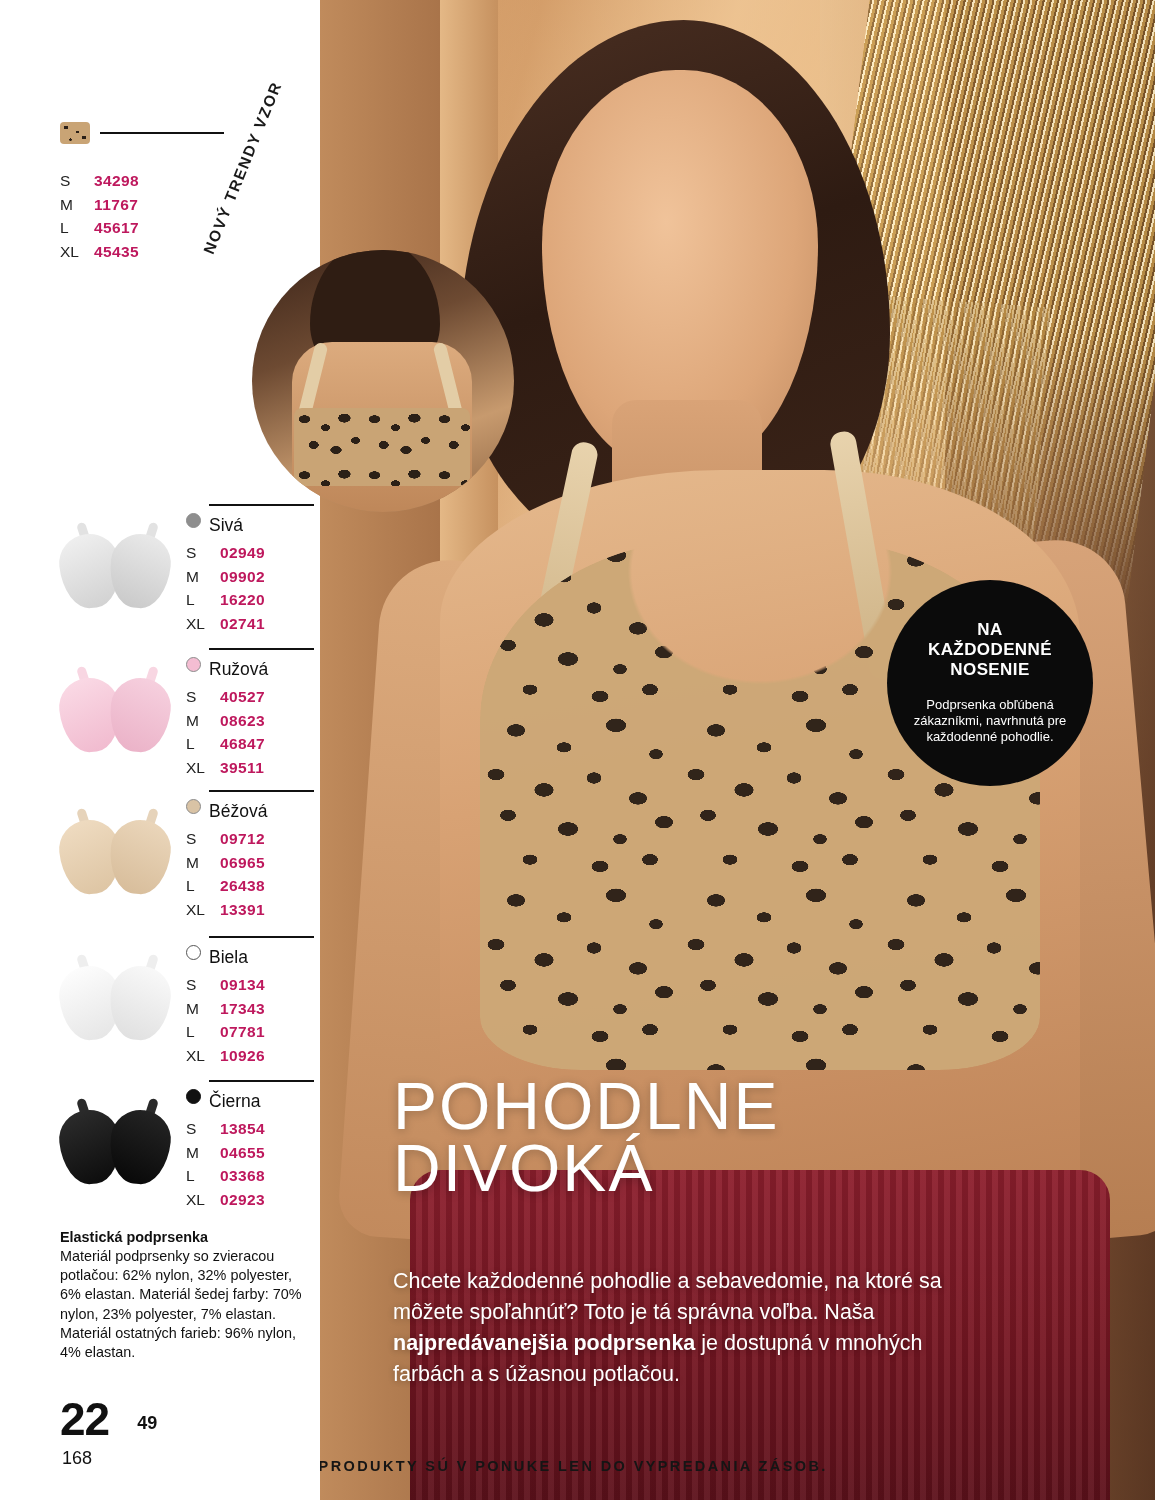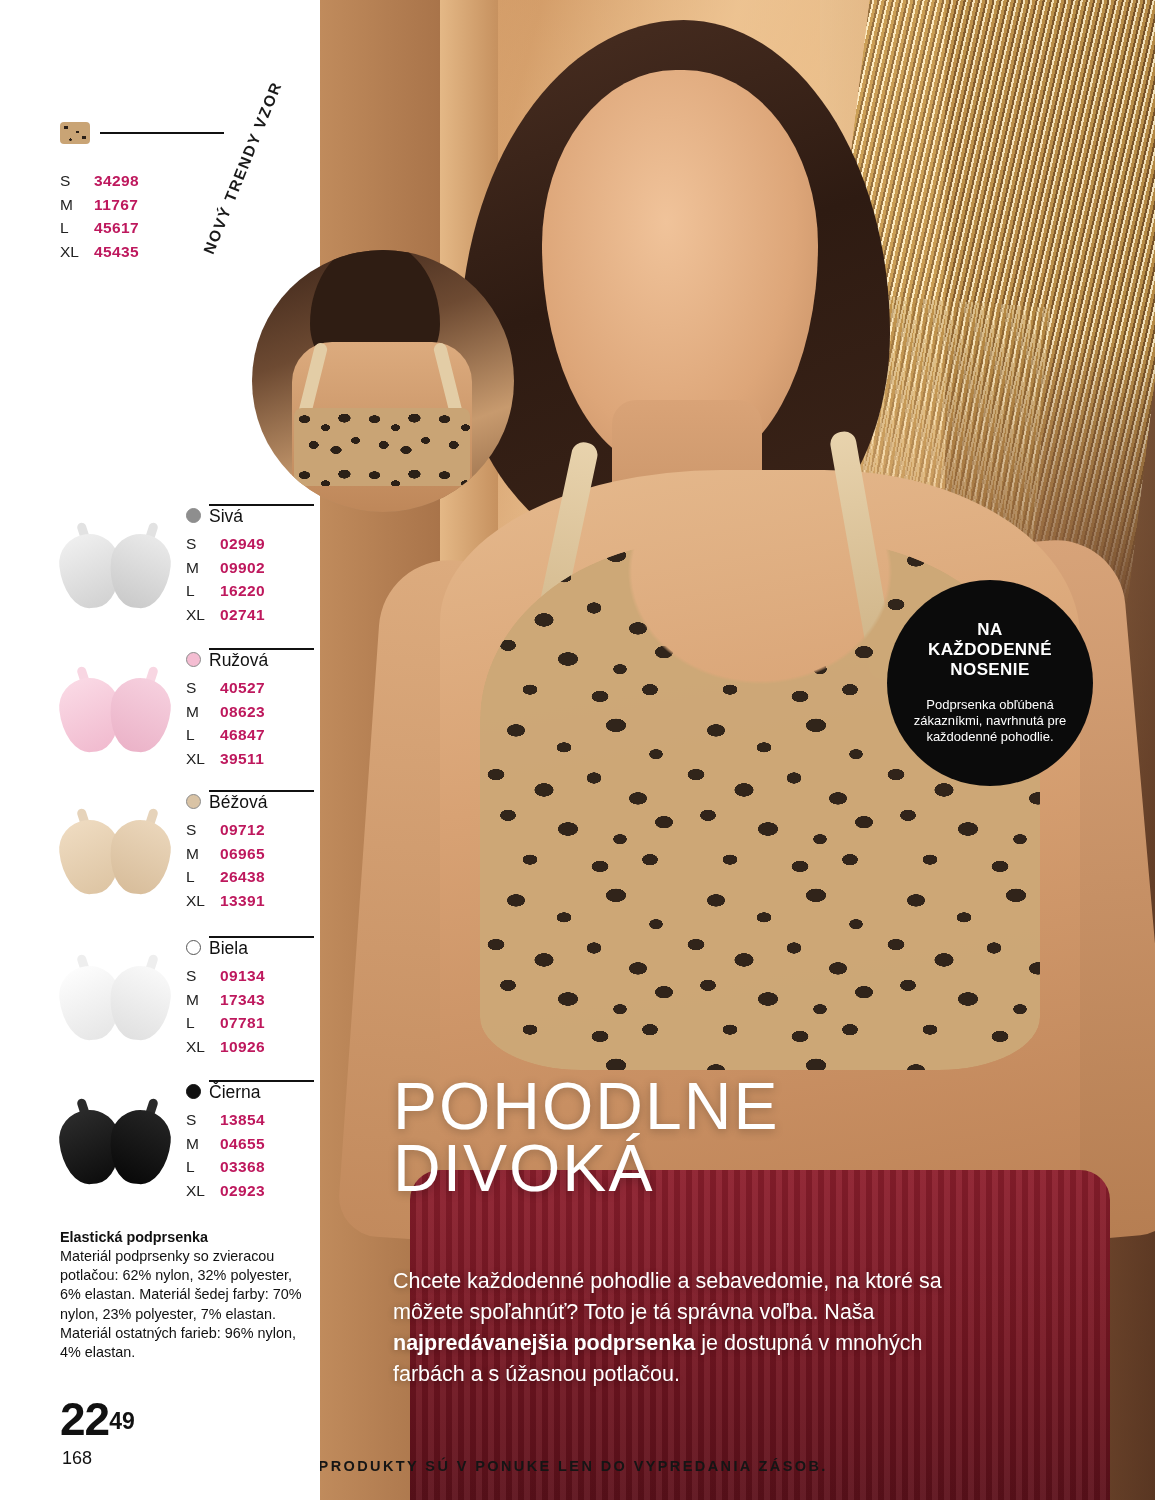--- a/index.html
+++ b/index.html
@@ -215,21 +215,21 @@
   .variant { position: absolute; left: 60px; }
   .v-head { display: flex; align-items: center; gap: 8px; }
   .swatch {
     width: 15px; height: 15px; border-radius: 50%;
     border: 1px solid #8c8c8c;
     flex: 0 0 auto;
   }
   .v-name {
     font-size: 17.5px; color: #111;
     border-top: 2px solid #111;
-    padding-top: 0;
+    padding-top: 9px;
     min-width: 105px;
   }
   .sizes { margin-top: 5px; }
   .size-row {
     display: flex; align-items: baseline;
     font-size: 15.5px; line-height: 1.52;
   }
   .size-lbl { width: 34px; color: #222; }
   .size-code { font-weight: bold; color: #be185d; letter-spacing: .4px; }
 
@@ -324,21 +324,21 @@
     color: #111;
   }
   .desc .t { font-weight: bold; }
 
   .price {
     position: absolute; left: 60px; top: 1392px;
     color: #111;
     font-weight: bold;
   }
   .price .int { font-size: 46px; letter-spacing: -1px; }
-  .price .dec { font-size: 23px; vertical-align: super; }
+  .price .dec { font-size: 18px; vertical-align: super; margin-left: 28px; }
 
   .pagenum {
     position: absolute; left: 62px; top: 1448px;
     font-size: 18px; color: #111;
   }
 </style>
 </head>
 <body>
 
 <div class="page">

